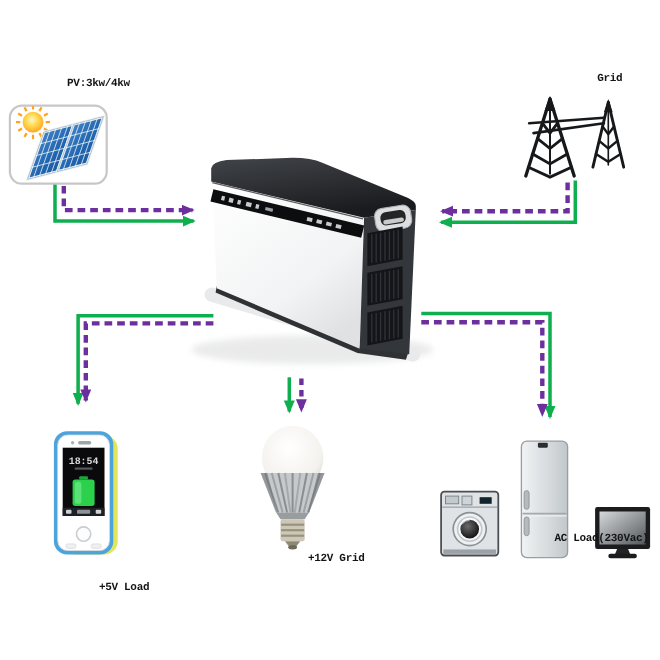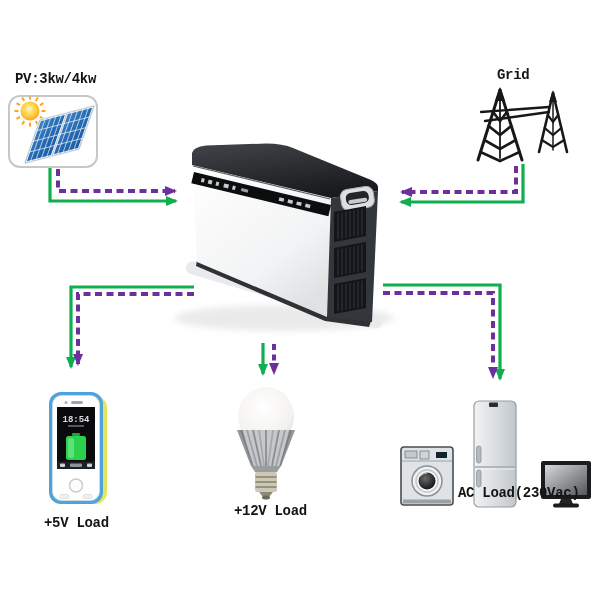--- a/index.html
+++ b/index.html
@@ -1,22 +1,22 @@
 <!DOCTYPE html>
 <html><head>
 <meta charset="utf-8">
 <style>
   html,body{margin:0;padding:0;background:#fff;}
   #stage{position:relative;width:600px;height:600px;background:#ffffff;overflow:hidden;
          font-family:"Liberation Mono","DejaVu Sans Mono",monospace;}
   #diagram-svg{position:absolute;left:0;top:0;}
-  .lbl{position:absolute;font-weight:700;font-size:14px;color:#141414;white-space:pre;letter-spacing:-0.3px;}
+  .lbl{position:absolute;font-weight:700;font-size:10px;color:#141414;white-space:pre;letter-spacing:-0.3px;margin-left:46px;}
   .pv-label{left:15px;top:71px;}
   .grid-label{left:497px;top:67px;}
-  .load5-label{left:44px;top:515px;text-align:right;}
+  .load5-label{left:44px;top:529px;text-align:right;}
   .load12-label{left:234px;top:503px;}
   .loadac-label{left:458px;top:485px;font-family:Liberation Mono, monospace;}
 </style>
 </head>
 <body>
 
 <div id="stage">
 
 <svg id="diagram-svg" width="600" height="600" viewBox="0 0 600 600">
   <defs>
@@ -257,16 +257,16 @@
     <rect x="541" y="461" width="50" height="38" rx="2" fill="#1b1c1e"></rect>
     <rect x="545" y="465" width="42" height="30" fill="url(#tvScreen)"></rect>
     <polygon points="561,499 571,499 573,504 559,504" fill="#222426"></polygon>
     <rect x="553" y="503.5" width="26" height="4" rx="2" fill="#1b1c1e"></rect>
   </g>
 </svg>
 
 <div class="lbl pv-label">PV:3kw/4kw</div>
 <div class="lbl grid-label">Grid</div>
 <div class="lbl load5-label">+5V Load</div>
-<div class="lbl load12-label">+12V Load</div>
+<div class="lbl load12-label">+12V Grid</div>
 <div class="lbl loadac-label">AC Load(230Vac)</div>
 
 </div>
 
 </body></html>

